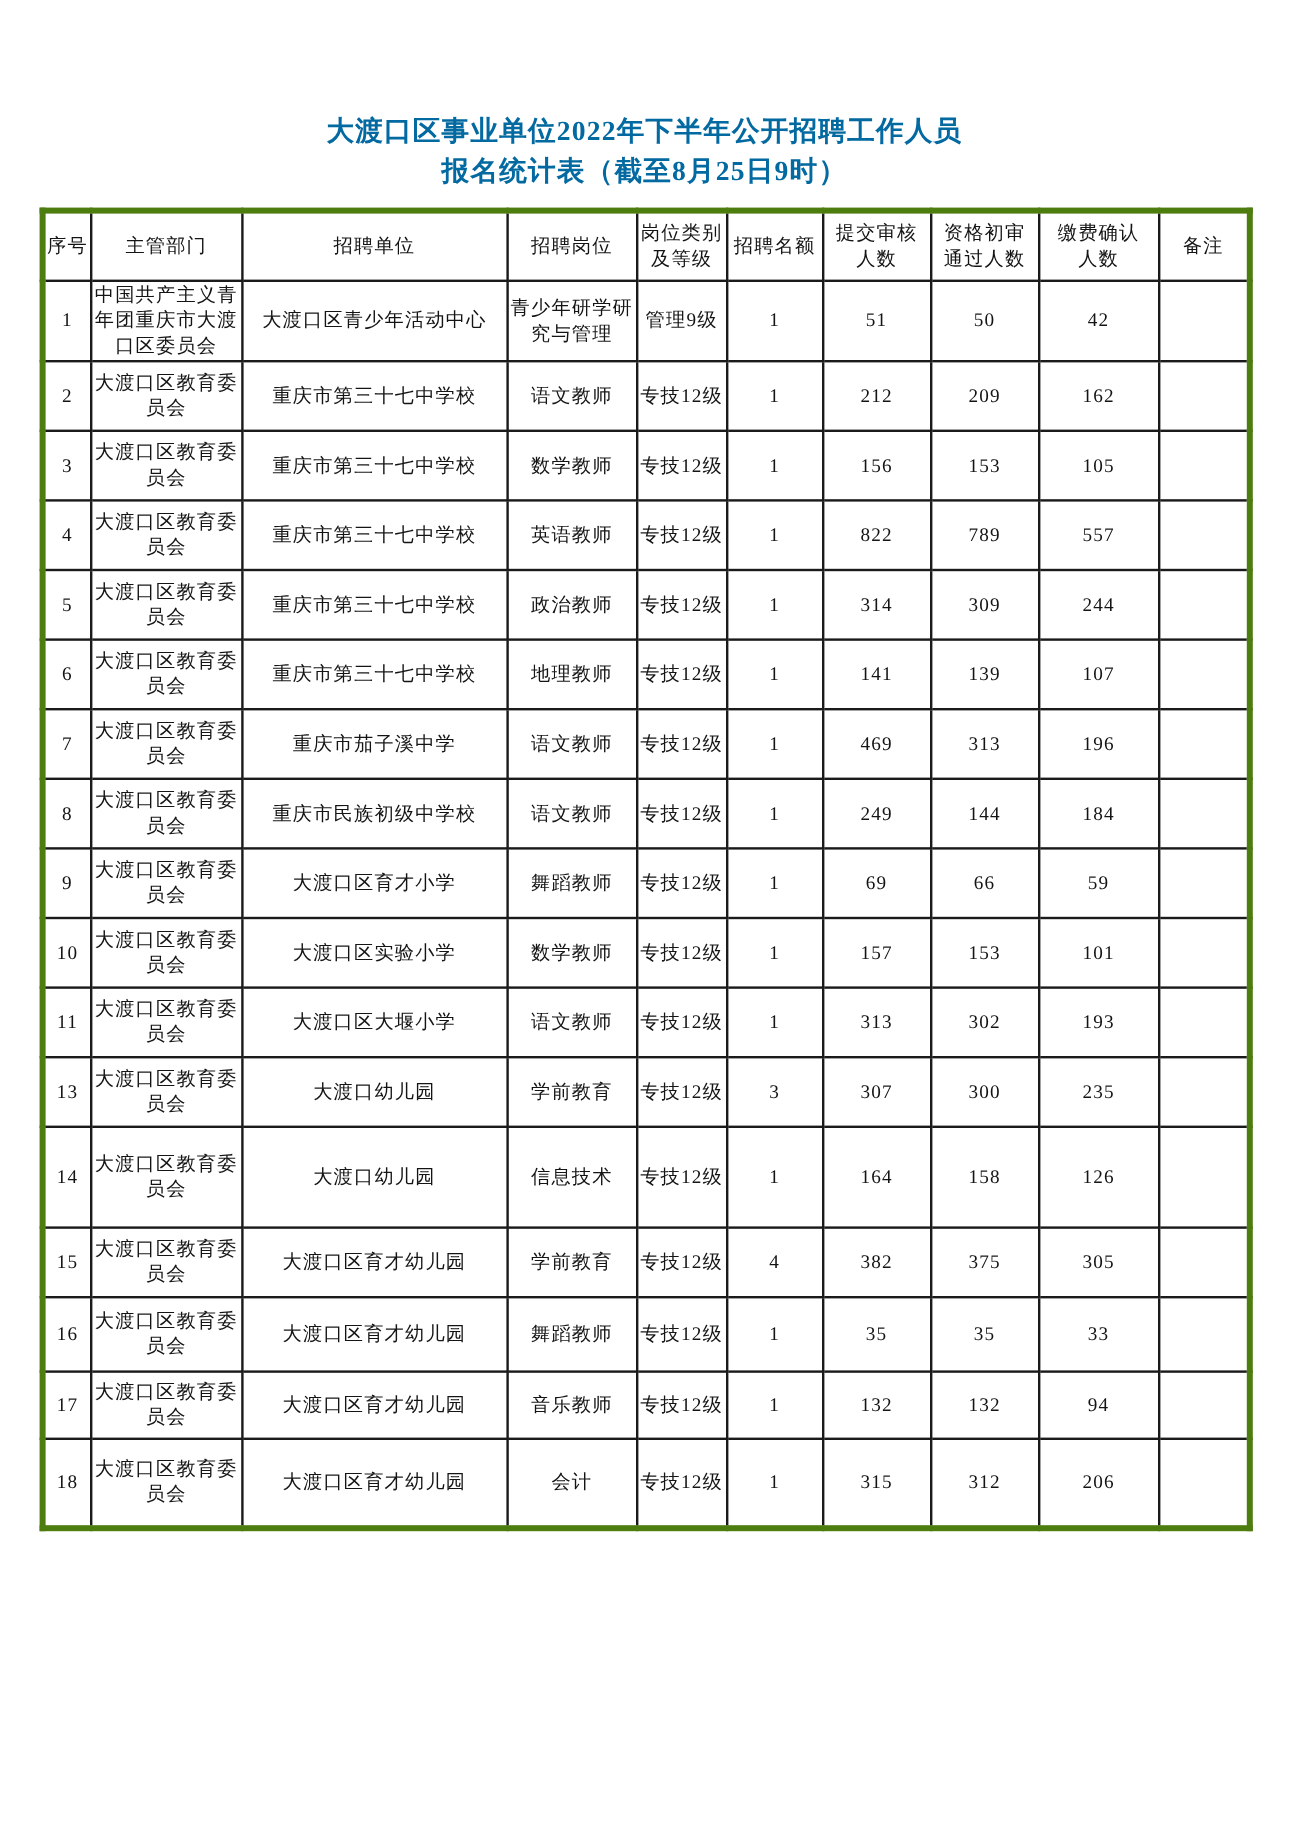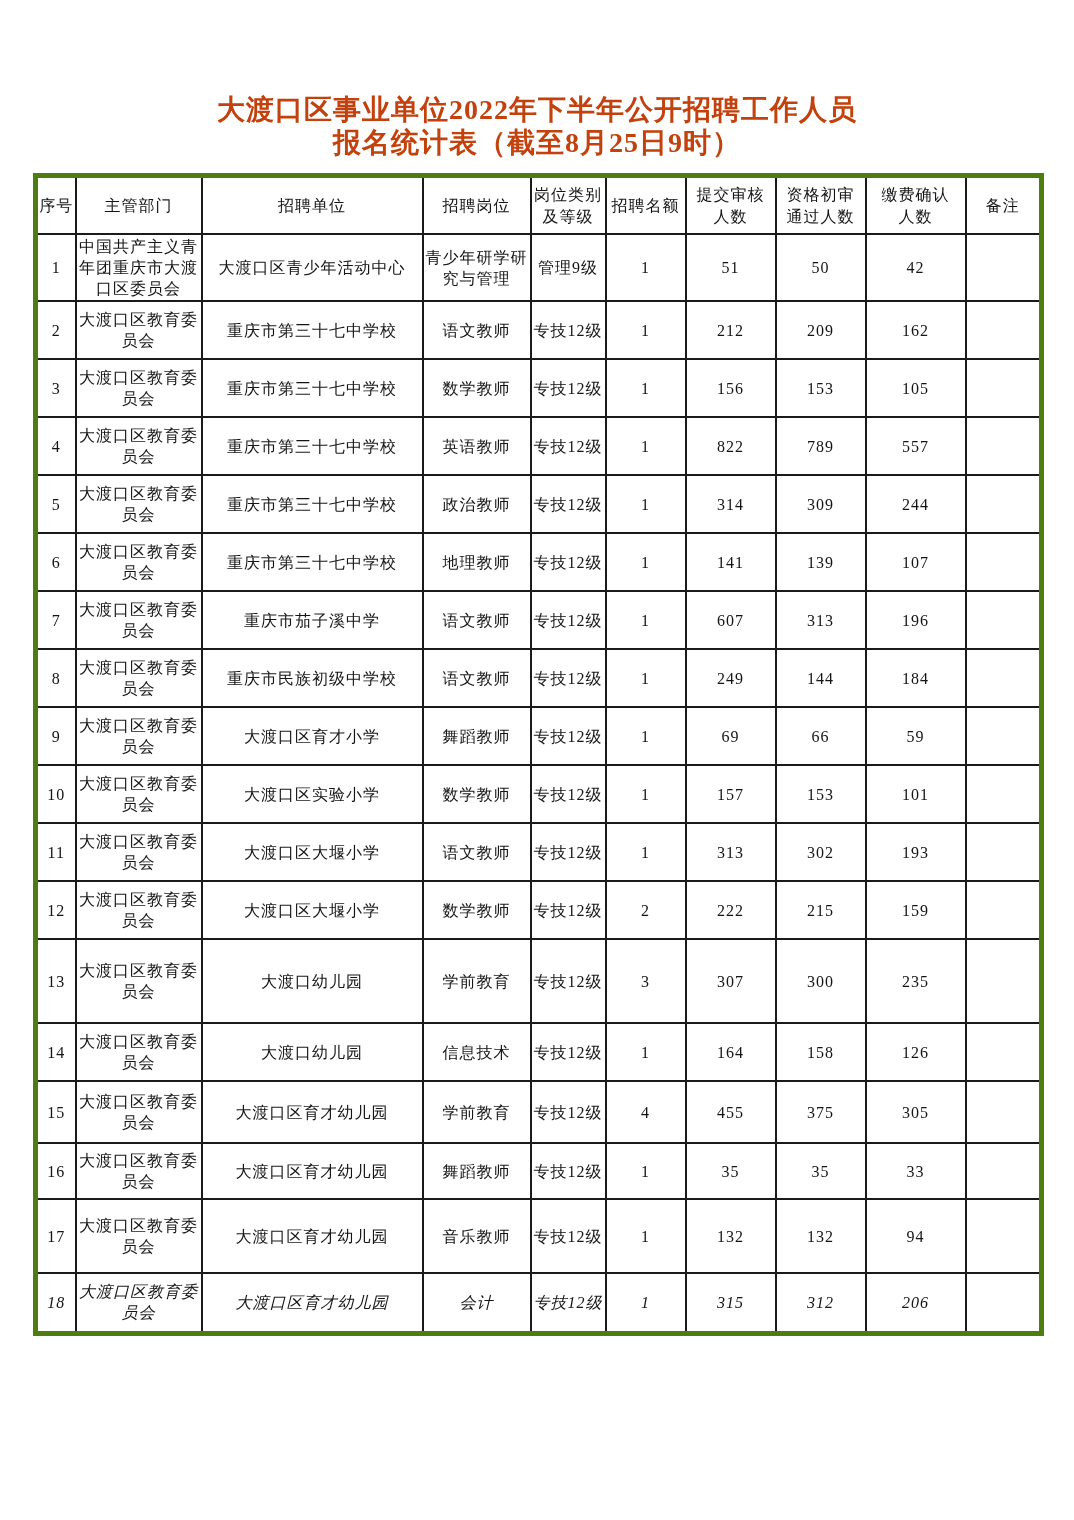--- a/index.html
+++ b/index.html
@@ -10,25 +10,25 @@
   body {
     width: 1074px;
     height: 1520px;
     font-family: "Liberation Serif", "DejaVu Serif", serif;
     color: #111111;
     overflow: hidden;
   }
   .doc-title {
     margin-top: 93px;
     text-align: center;
-    font-size: 28px;
+    font-size: 23px;
     font-weight: bold;
     line-height: 33px;
     letter-spacing: 1px;
-    color: #c2410c;
+    color: #0369a1;
   }
   table.stats {
     border-collapse: collapse;
     table-layout: fixed;
     width: 1006px;
     margin: 14px 0 0 33px;
     border: 5px solid #4d7c0f;
   }
   table.stats th, table.stats td {
     border: 2px solid #1a1a1a;
@@ -171,21 +171,21 @@
         <td>107</td>
         <td></td>
       </tr>
       <tr>
         <td>7</td>
         <td>大渡口区教育委员会</td>
         <td>重庆市茄子溪中学</td>
         <td>语文教师</td>
         <td>专技12级</td>
         <td>1</td>
-        <td>607</td>
+        <td>469</td>
         <td>313</td>
         <td>196</td>
         <td></td>
       </tr>
       <tr>
         <td>8</td>
         <td>大渡口区教育委员会</td>
         <td>重庆市民族初级中学校</td>
         <td>语文教师</td>
         <td>专技12级</td>
@@ -222,32 +222,20 @@
       <tr>
         <td>11</td>
         <td>大渡口区教育委员会</td>
         <td>大渡口区大堰小学</td>
         <td>语文教师</td>
         <td>专技12级</td>
         <td>1</td>
         <td>313</td>
         <td>302</td>
         <td>193</td>
-        <td></td>
-      </tr>
-      <tr>
-        <td>12</td>
-        <td>大渡口区教育委员会</td>
-        <td>大渡口区大堰小学</td>
-        <td>数学教师</td>
-        <td>专技12级</td>
-        <td>2</td>
-        <td>222</td>
-        <td>215</td>
-        <td>159</td>
         <td></td>
       </tr>
       <tr>
         <td>13</td>
         <td>大渡口区教育委员会</td>
         <td>大渡口幼儿园</td>
         <td>学前教育</td>
         <td>专技12级</td>
         <td>3</td>
         <td>307</td>
@@ -267,21 +255,21 @@
         <td>126</td>
         <td></td>
       </tr>
       <tr>
         <td>15</td>
         <td>大渡口区教育委员会</td>
         <td>大渡口区育才幼儿园</td>
         <td>学前教育</td>
         <td>专技12级</td>
         <td>4</td>
-        <td>455</td>
+        <td>382</td>
         <td>375</td>
         <td>305</td>
         <td></td>
       </tr>
       <tr>
         <td>16</td>
         <td>大渡口区教育委员会</td>
         <td>大渡口区育才幼儿园</td>
         <td>舞蹈教师</td>
         <td>专技12级</td>

